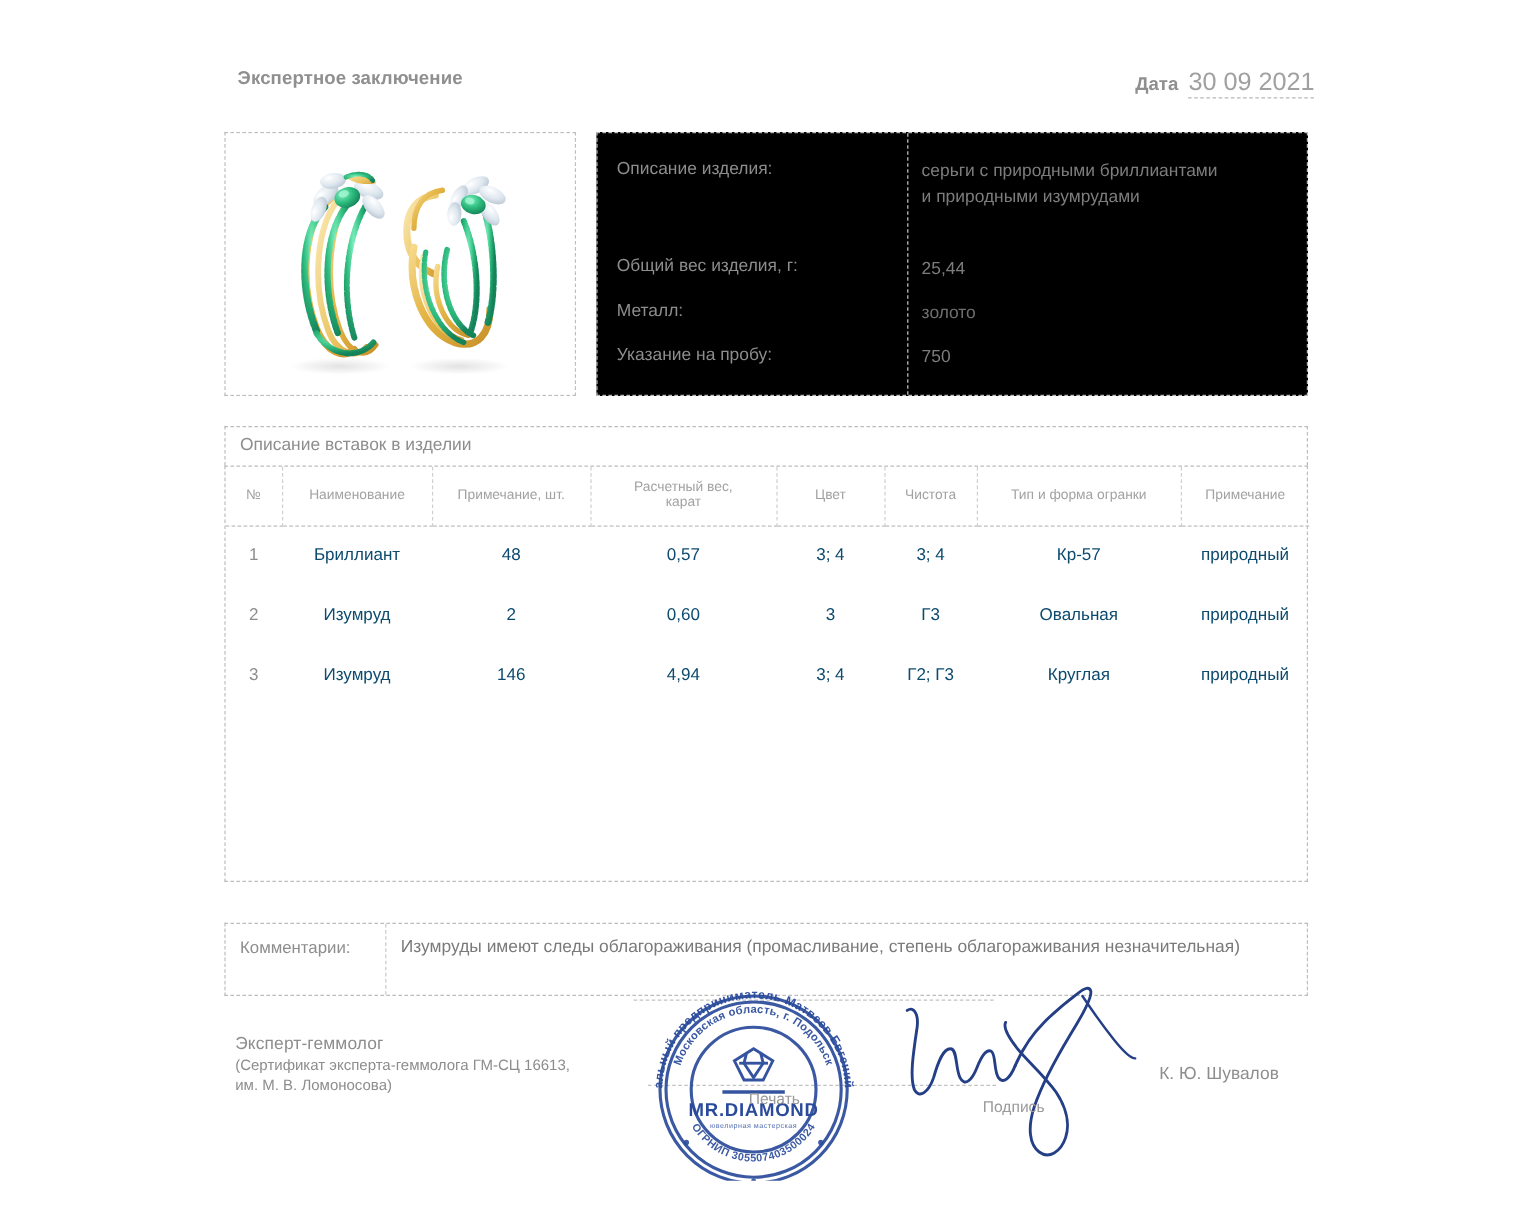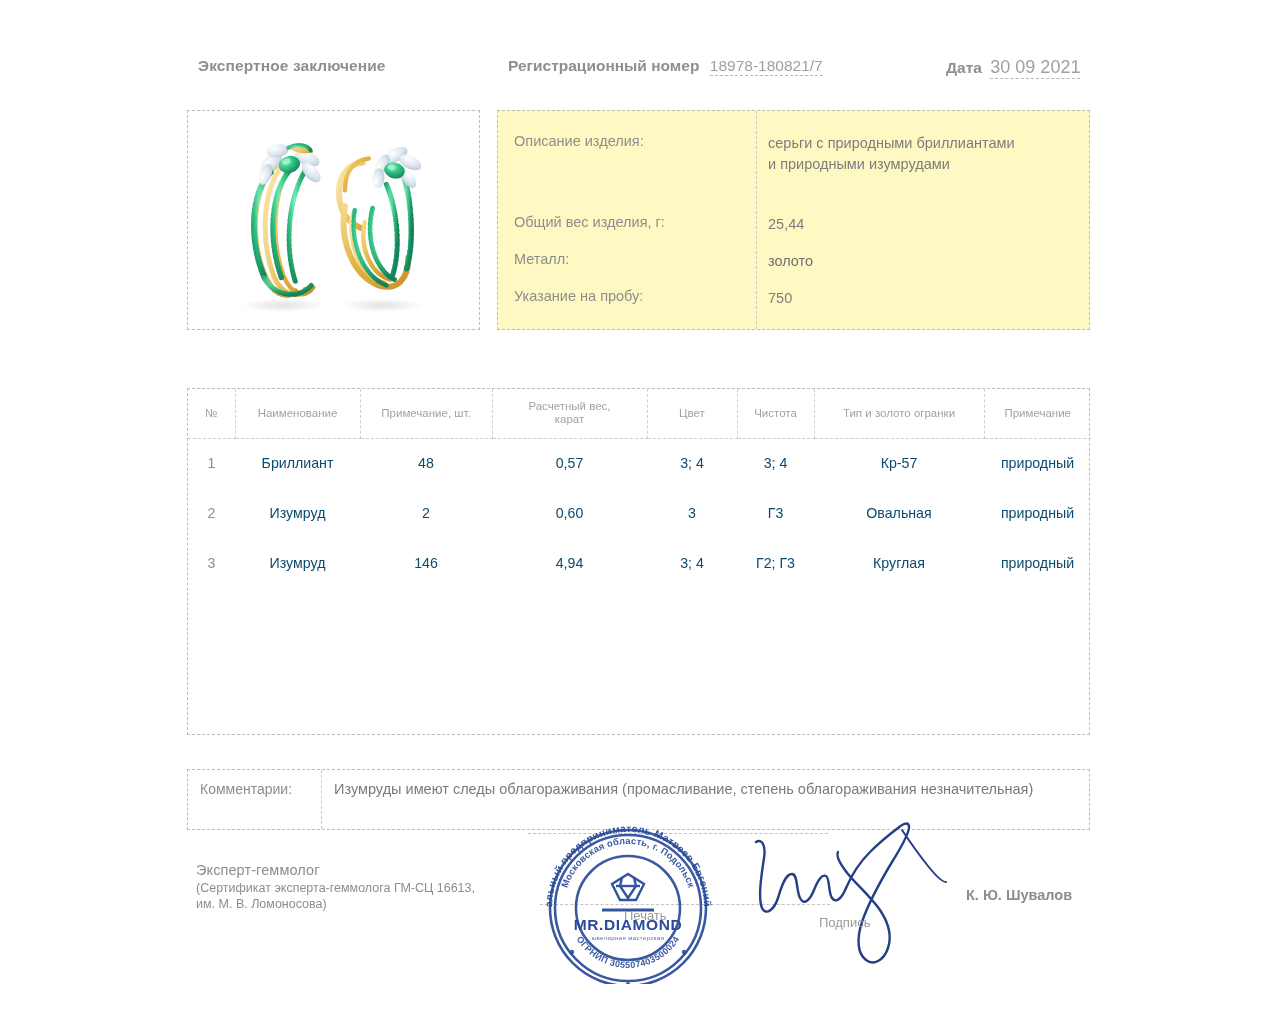--- a/index.html
+++ b/index.html
@@ -22,35 +22,35 @@
   }
   .hdr-reg-wrap { position: absolute; left: 326px; top: 0; white-space: nowrap; }
   .hdr-reg-label { font-size: 15.5px; font-weight: bold; color: #8f8f8f; }
   .hdr-reg-value {
     font-size: 15.5px; color: #a0a0a0; margin-left: 6px;
     border-bottom: 1px dashed #b8b8b8; padding-bottom: 1px;
   }
   .hdr-date-wrap { position: absolute; left: 764px; top: 0; white-space: nowrap; }
   .hdr-date-label { font-size: 15.5px; font-weight: bold; color: #8f8f8f; }
   .hdr-date-value {
-    font-size: 18px; color: #a0a0a0; margin-left: 4px;
+    font-size: 21px; color: #a0a0a0; margin-left: 4px;
     border-bottom: 1px dashed #b8b8b8; padding-bottom: 1px;
   }
 
   
   .photo-box {
     position: absolute; left: 187px; top: 110px; width: 293px; height: 220px;
     border: 1px dashed #bdbdbd; background: #fff;
     overflow: hidden;
   }
   .photo-box svg { display: block; width: 100%; height: 100%; }
 
   .desc-box {
     position: absolute; left: 497px; top: 110px; width: 593px; height: 220px;
-    border: 1px dashed #bdbdbd; background: #fef9c3;
+    border: 1px dashed #bdbdbd; background: #000000;
   }
   .desc-divider {
     position: absolute; left: 258px; top: 0; bottom: 0;
     border-left: 1px dashed #c9c9c9;
   }
   .desc-row { position: absolute; left: 0; width: 100%; }
   .desc-label {
     position: absolute; left: 16px; font-size: 14.5px; color: #8d8d8d;
     white-space: nowrap;
   }
@@ -120,21 +120,21 @@
   .expert-title {
     position: absolute; left: 196px; top: 862px;
     font-size: 14.5px; color: #8d8d8d; letter-spacing: .1px;
   }
   .expert-cert {
     position: absolute; left: 196px; top: 880px; width: 360px;
     font-size: 12.5px; color: #8d8d8d; line-height: 16px;
   }
   .expert-name {
     position: absolute; left: 966px; top: 887px;
-    font-size: 14.5px; color: #8d8d8d; white-space: nowrap; font-weight: bold;
+    font-size: 14.5px; color: #8d8d8d; white-space: nowrap;
   }
   .seal-label {
     position: absolute; left: 624px; top: 908px;
     font-size: 13px; color: #9a9a9a;
   }
   .sign-label {
     position: absolute; left: 819px; top: 915px;
     font-size: 13px; color: #9a9a9a;
   }
   .footer-dash-1 {
@@ -155,24 +155,20 @@
     pointer-events: none;
   }
 </style>
 </head>
 <body>
 
 <div class="page">
 
   <div class="header">
     <div class="hdr-title">Экспертное заключение</div>
-    <div class="hdr-reg-wrap">
-      <span class="hdr-reg-label">Регистрационный номер</span>
-      <span class="hdr-reg-value">18978-180821/7</span>
-    </div>
     <div class="hdr-date-wrap">
       <span class="hdr-date-label">Дата</span>
       <span class="hdr-date-value">30 09 2021</span>
     </div>
   </div>
 
   <div class="photo-box">
     <svg viewBox="0 0 293 220">
       <defs>
         <linearGradient id="gold" x1="0" y1="0" x2="1" y2="1">
@@ -278,20 +274,23 @@
       <span class="desc-label">Металл:</span>
       <span class="desc-value strong">золото</span>
     </div>
 
     <div class="desc-row" style="top:177px;">
       <span class="desc-label">Указание на пробу:</span>
       <span class="desc-value">750</span>
     </div>
   </div>
 
+  <div class="inserts-title-box">
+    <div class="inserts-title">Описание вставок в изделии</div>
+  </div>
 
   <div class="tbl-box">
     <table class="inserts">
       <colgroup>
         <col class="col-num">
           <col class="col-name">
           <col class="col-qty">
           <col class="col-wt">
         <col class="col-color">
           <col class="col-clar">
@@ -302,21 +301,21 @@
         <tr>
           <th>№</th>
           <th>Наименование</th>
           <th>Примечание, шт.</th>
           <th>
             <span>Расчетный вес,</span><br>
             <span>карат</span>
           </th>
           <th>Цвет</th>
           <th>Чистота</th>
-          <th>Тип и золото огранки</th>
+          <th>Тип и форма огранки</th>
           <th>Примечание</th>
         </tr>
       </thead>
       <tbody>
         <tr class="data-row">
           <td>1</td>
           <td>Бриллиант</td>
           <td>48</td>
           <td>0,57</td>
           <td>3; 4</td>

